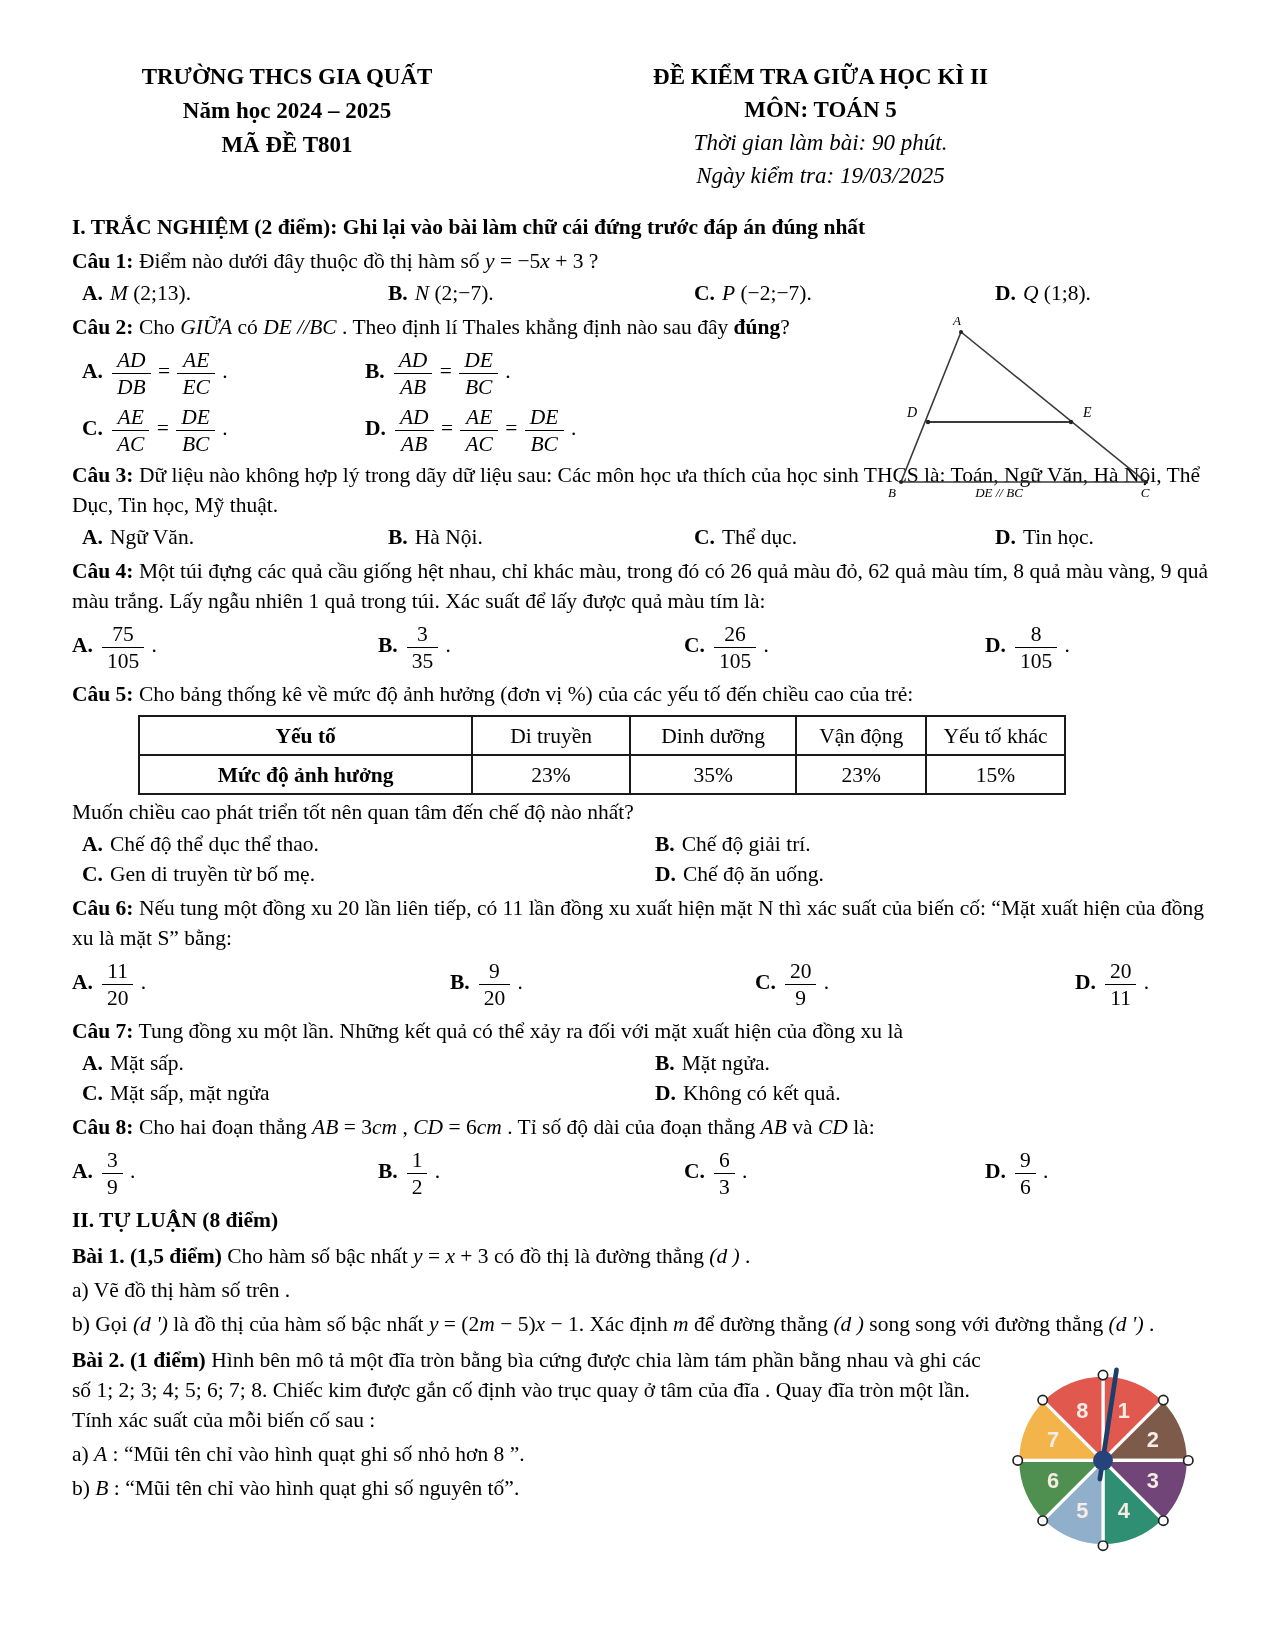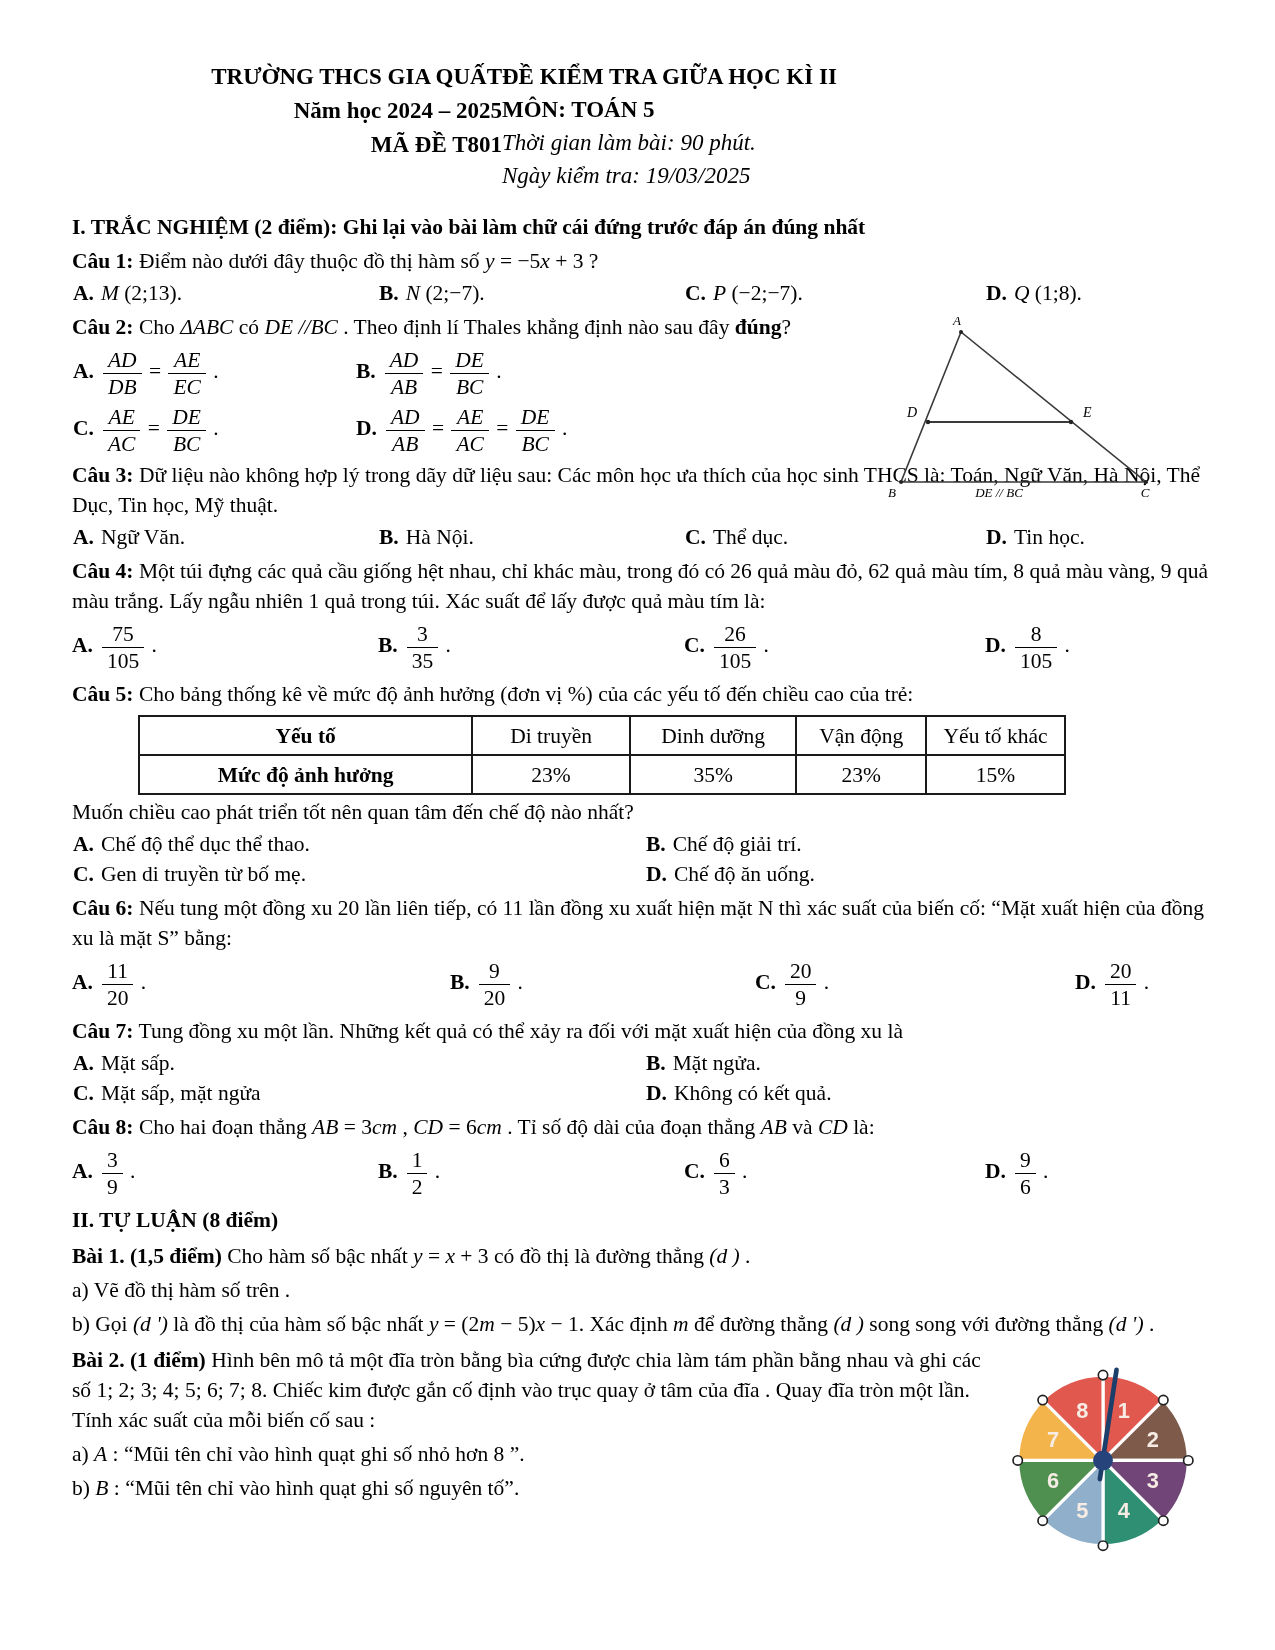--- a/index.html
+++ b/index.html
@@ -4,31 +4,31 @@
 <style>
   html,body{margin:0;padding:0;background:#888;}
   .page{width:1275px;height:1650px;background:#fff;box-sizing:border-box;
         padding:60px 66px 0 72px;position:relative;overflow:hidden;
         font-family:"Liberation Serif","DejaVu Serif",serif;font-size:21.5px;
         color:#000;line-height:30px;}
   .bd{font-weight:bold;}
   .it{font-style:italic;}
   
   .hdr{display:grid;grid-template-columns:430px 1fr;margin-bottom:20px;}
-  .hdr-left{text-align:right;font-weight:bold;font-size:23px;line-height:34px;}
-  .hdr-right{font-size:23px;line-height:33px;padding-right:70px;}
+  .hdr-left{text-align:center;font-weight:bold;font-size:23px;line-height:34px;}
+  .hdr-right{text-align:center;font-size:23px;line-height:33px;padding-right:70px;}
   .hdr-right .ln-b{font-weight:bold;}
   .hdr-right .ln-i{font-style:italic;}
   
   .sec-title{font-weight:bold;margin-top:4px;}
   .sec-title .sub{}
   
   .q{margin-top:4px;}
   .qlabel{font-weight:bold;}
-  .opts{display:grid;margin:2px 1px 2px;}
+  .opts{display:grid;margin:2px 10px 2px;}
   .cols4{grid-template-columns:306px 306px 301px 1fr;}
   .cols4w{grid-template-columns:378px 305px 320px 1fr;}
   .cols2{grid-template-columns:573px 1fr;}
   .opt{white-space:nowrap;}
   .letter{font-weight:bold;margin-right:7px;}
   .frac{display:inline-block;text-align:center;vertical-align:middle;
         margin:0 2px;line-height:24px;}
   .frac .fnum{display:block;padding:0 5px 1px;border-bottom:1.7px solid #000;}
   .frac .fden{display:block;padding:1px 5px 0;}
   .frac.it{font-style:italic;}
@@ -80,21 +80,21 @@
     <div><span class="qlabel">Câu 1:</span><span><span> Điểm nào dưới đây thuộc đồ thị hàm số </span><span class="it">y</span><span> = −5</span><span class="it">x</span><span> + 3 ?</span></span></div>
     <div class="opts cols4">
       <div class="opt"><span class="letter">A.</span><span><span class="it">M</span><span> (2;13).</span></span></div>
       <div class="opt"><span class="letter">B.</span><span><span class="it">N</span><span> (2;−7).</span></span></div>
       <div class="opt"><span class="letter">C.</span><span><span class="it">P</span><span> (−2;−7).</span></span></div>
       <div class="opt"><span class="letter">D.</span><span><span class="it">Q</span><span> (1;8).</span></span></div>
     </div>
   </div>
 
   <div class="q">
-    <div><span class="qlabel">Câu 2:</span><span><span> Cho </span><span class="it">ΔABC</span><span> có </span><span class="it">DE //BC</span><span> . Theo định lí Thales khẳng định nào sau đây </span><span class="bd">đúng</span><span>?</span></span></div>
+    <div><span class="qlabel">Câu 2:</span><span><span> Cho </span><span class="it">GIỮA</span><span> có </span><span class="it">DE //BC</span><span> . Theo định lí Thales khẳng định nào sau đây </span><span class="bd">đúng</span><span>?</span></span></div>
     <div class="q2-body">
       <div class="opts q2-opts">
         <div class="opt"><span class="letter">A.</span><span><span class="frac it"><span class="fnum">AD</span><span class="fden">DB</span></span><span> = </span><span class="frac it"><span class="fnum">AE</span><span class="fden">EC</span></span><span> .</span></span></div>
         <div class="opt"><span class="letter">B.</span><span><span class="frac it"><span class="fnum">AD</span><span class="fden">AB</span></span><span> = </span><span class="frac it"><span class="fnum">DE</span><span class="fden">BC</span></span><span> .</span></span></div>
         <div class="opt"><span class="letter">C.</span><span><span class="frac it"><span class="fnum">AE</span><span class="fden">AC</span></span><span> = </span><span class="frac it"><span class="fnum">DE</span><span class="fden">BC</span></span><span> .</span></span></div>
         <div class="opt"><span class="letter">D.</span><span><span class="frac it"><span class="fnum">AD</span><span class="fden">AB</span></span><span> = </span><span class="frac it"><span class="fnum">AE</span><span class="fden">AC</span></span><span> = </span><span class="frac it"><span class="fnum">DE</span><span class="fden">BC</span></span><span> .</span></span></div>
       </div>
       <svg class="tri-fig" viewBox="0 0 302 186">
         <polygon points="112,18 52,168 297,168" fill="none" stroke="#3a3a3a" stroke-width="1.6"></polygon>
         <line x1="79" y1="108" x2="222" y2="108" stroke="#3a3a3a" stroke-width="1.8"></line>

